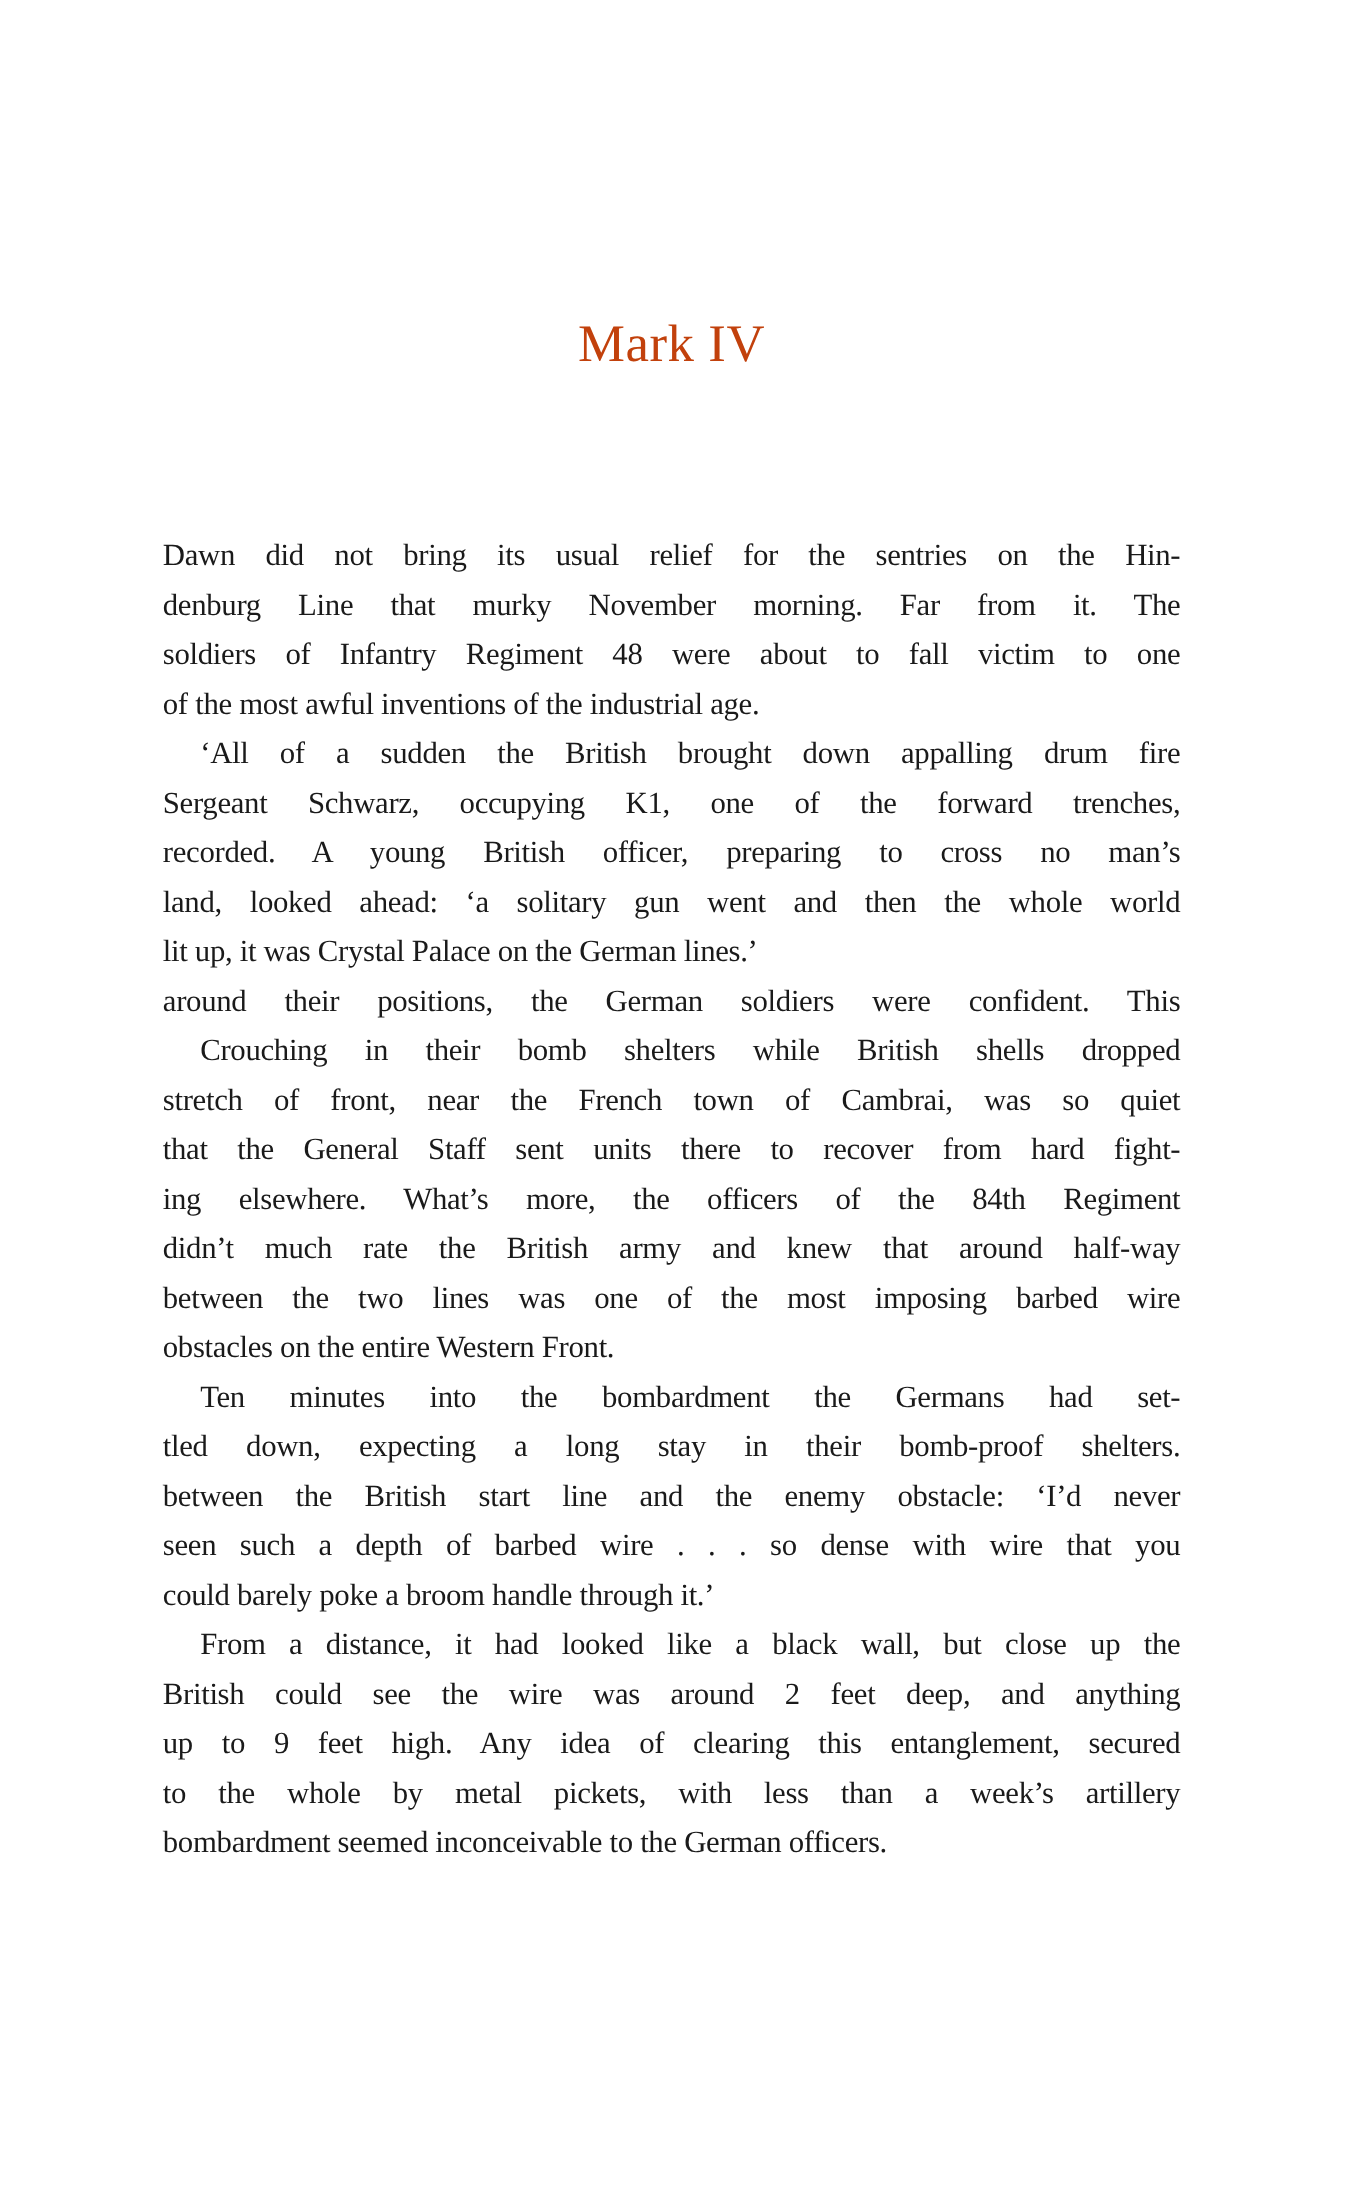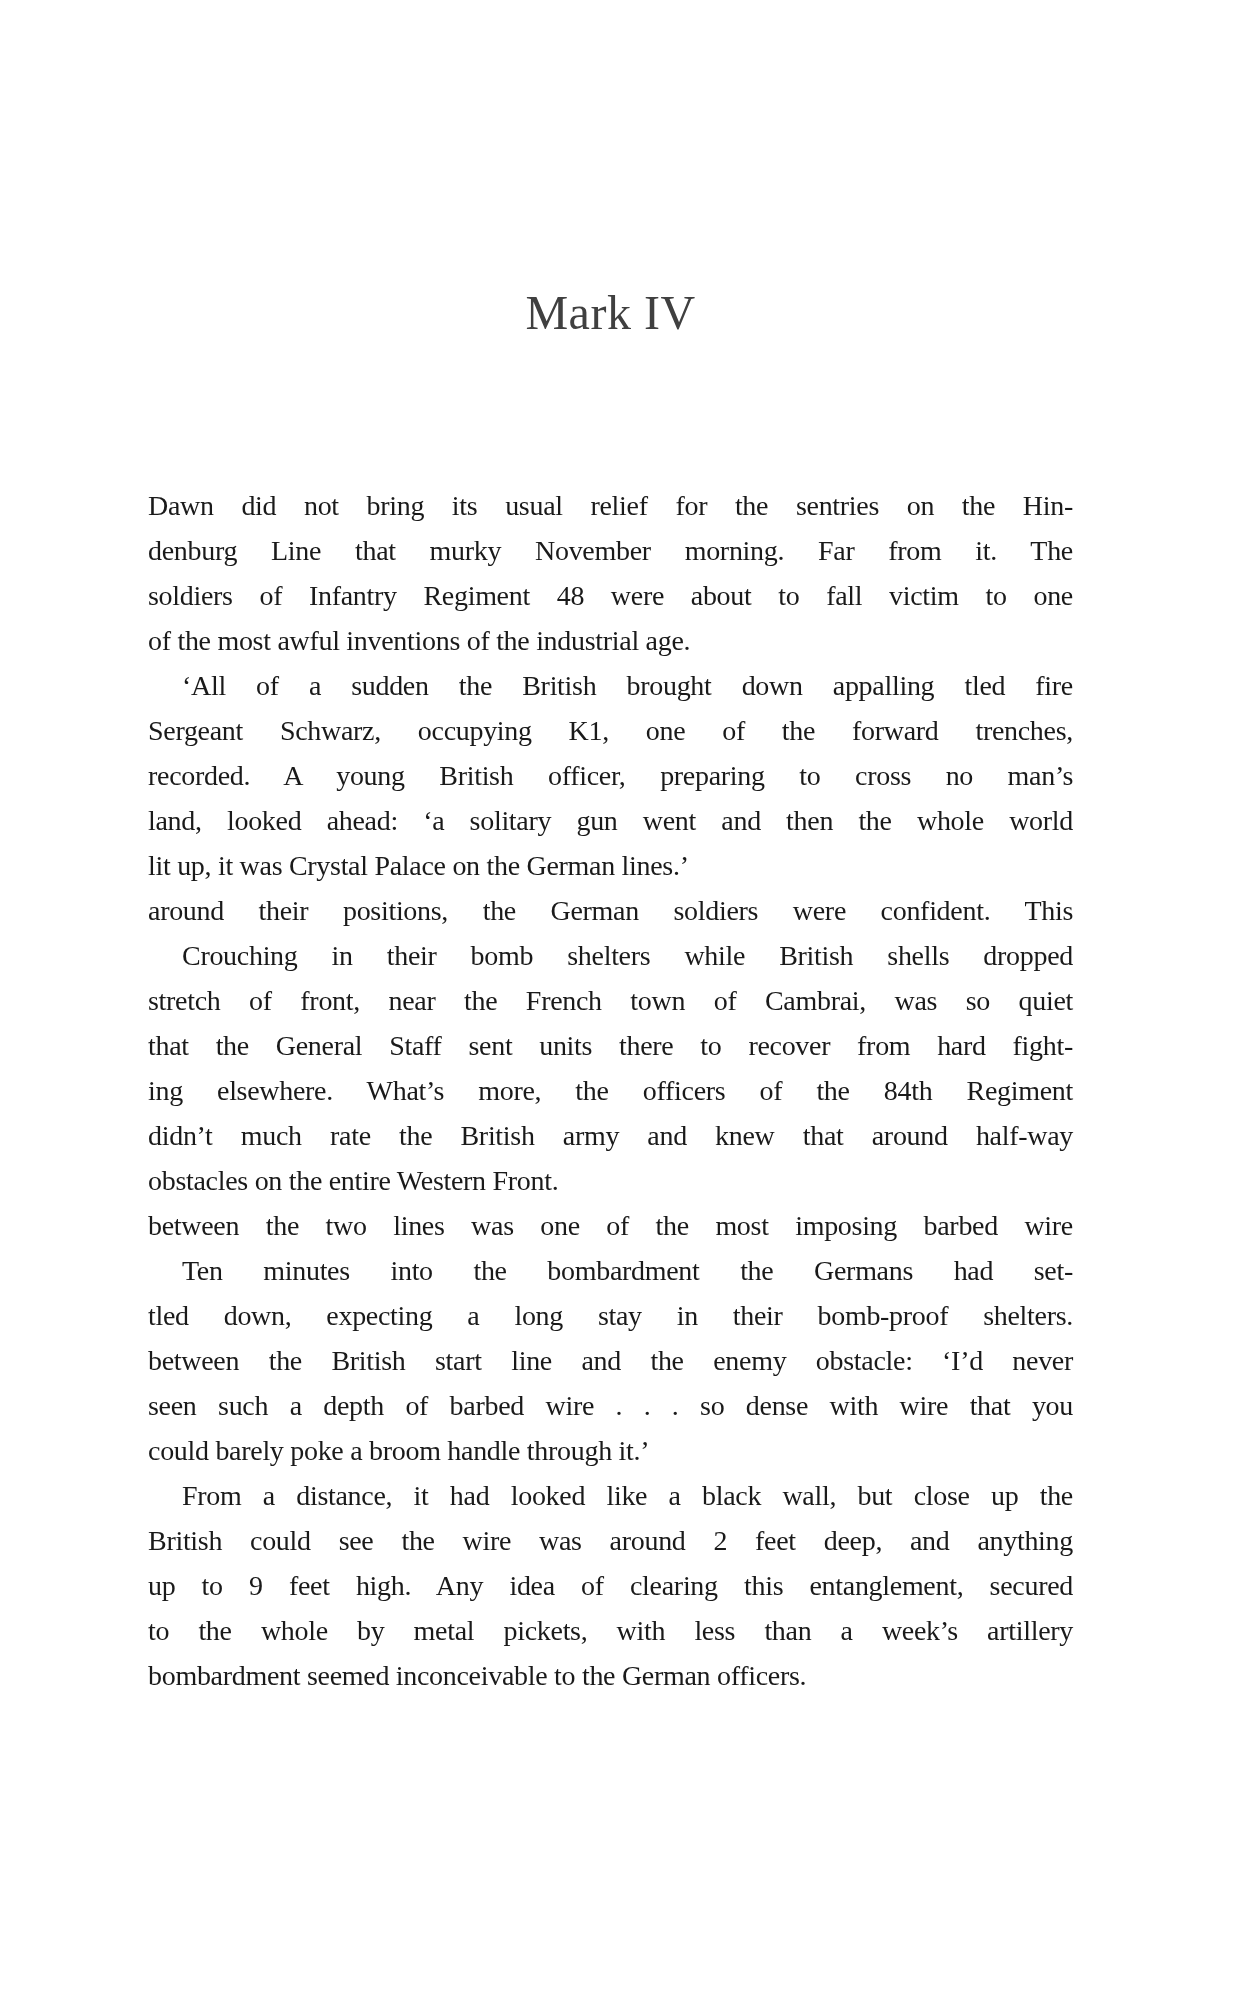--- a/index.html
+++ b/index.html
@@ -20,21 +20,21 @@
     position: absolute;
     top: 289px;
     left: 148px;
     width: 925px;
     margin: 0;
     font-size: 48px;
     font-weight: normal;
     line-height: 48px;
     text-align: center;
     letter-spacing: 0.5px;
-    color: #404040;
+    color: #c2410c;
   }
   .body-text {
     position: absolute;
     top: 483px;
     left: 148px;
     width: 925px;
   }
   .paragraph {
     margin: 0;
     padding: 0;
@@ -60,35 +60,35 @@
 <div class="page">
   <h1 class="chapter-title">Mark IV</h1>
   <div class="body-text" id="body-text">
       <div class="paragraph">
         <div class="text-line">Dawn did not bring its usual relief for the sentries on the Hin-</div>
         <div class="text-line">denburg Line that murky November morning. Far from it. The</div>
         <div class="text-line">soldiers of Infantry Regiment 48 were about to fall victim to one</div>
         <div class="text-line last">of the most awful inventions of the industrial age.</div>
       </div>
       <div class="paragraph">
-        <div class="text-line indent">‘All of a sudden the British brought down appalling tled fire</div>
+        <div class="text-line indent">‘All of a sudden the British brought down appalling drum fire</div>
         <div class="text-line">Sergeant Schwarz, occupying K1, one of the forward trenches,</div>
         <div class="text-line">recorded. A young British officer, preparing to cross no man’s</div>
         <div class="text-line">land, looked ahead: ‘a solitary gun went and then the whole world</div>
         <div class="text-line last">lit up, it was Crystal Palace on the German lines.’</div>
       </div>
       <div class="paragraph">
         <div class="text-line">around their positions, the German soldiers were confident. This</div>
         <div class="text-line indent">Crouching in their bomb shelters while British shells dropped</div>
         <div class="text-line">stretch of front, near the French town of Cambrai, was so quiet</div>
         <div class="text-line">that the General Staff sent units there to recover from hard fight-</div>
         <div class="text-line">ing elsewhere. What’s more, the officers of the 84th Regiment</div>
         <div class="text-line">didn’t much rate the British army and knew that around half-way</div>
+        <div class="text-line">between the two lines was one of the most imposing barbed wire</div>
         <div class="text-line last">obstacles on the entire Western Front.</div>
-        <div class="text-line">between the two lines was one of the most imposing barbed wire</div>
       </div>
       <div class="paragraph">
         <div class="text-line indent">Ten minutes into the bombardment the Germans had set-</div>
         <div class="text-line">tled down, expecting a long stay in their bomb-proof shelters.</div>
         <div class="text-line">between the British start line and the enemy obstacle: ‘I’d never</div>
         <div class="text-line">seen such a depth of barbed wire . . . so dense with wire that you</div>
         <div class="text-line last">could barely poke a broom handle through it.’</div>
       </div>
       <div class="paragraph">
         <div class="text-line indent">From a distance, it had looked like a black wall, but close up the</div>

